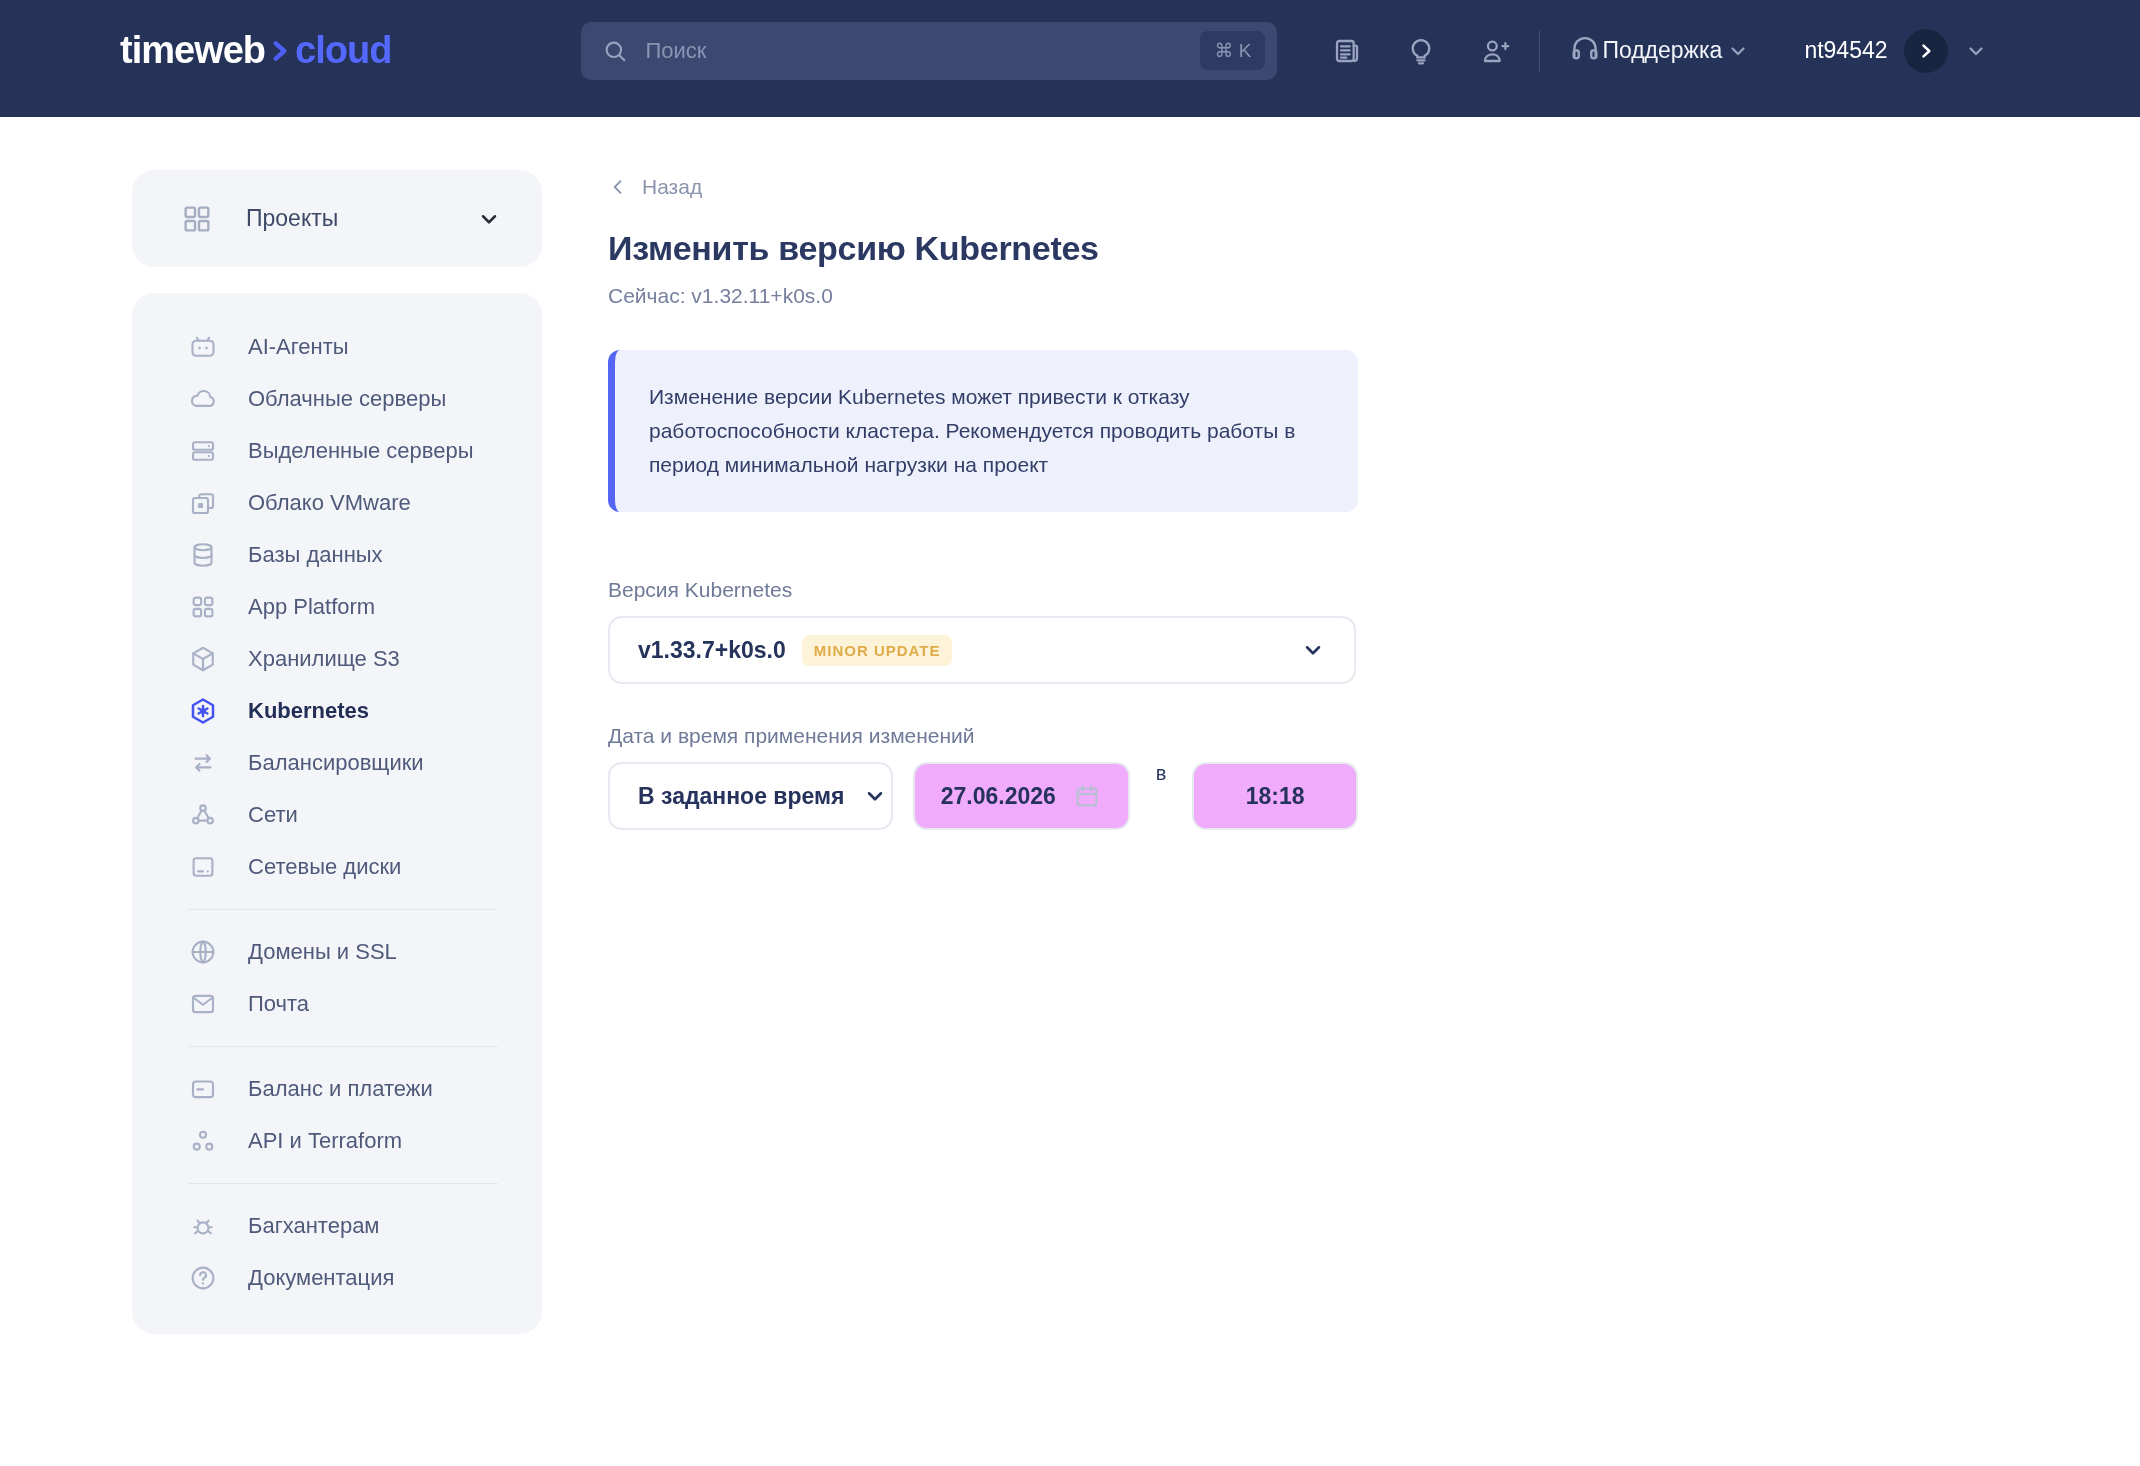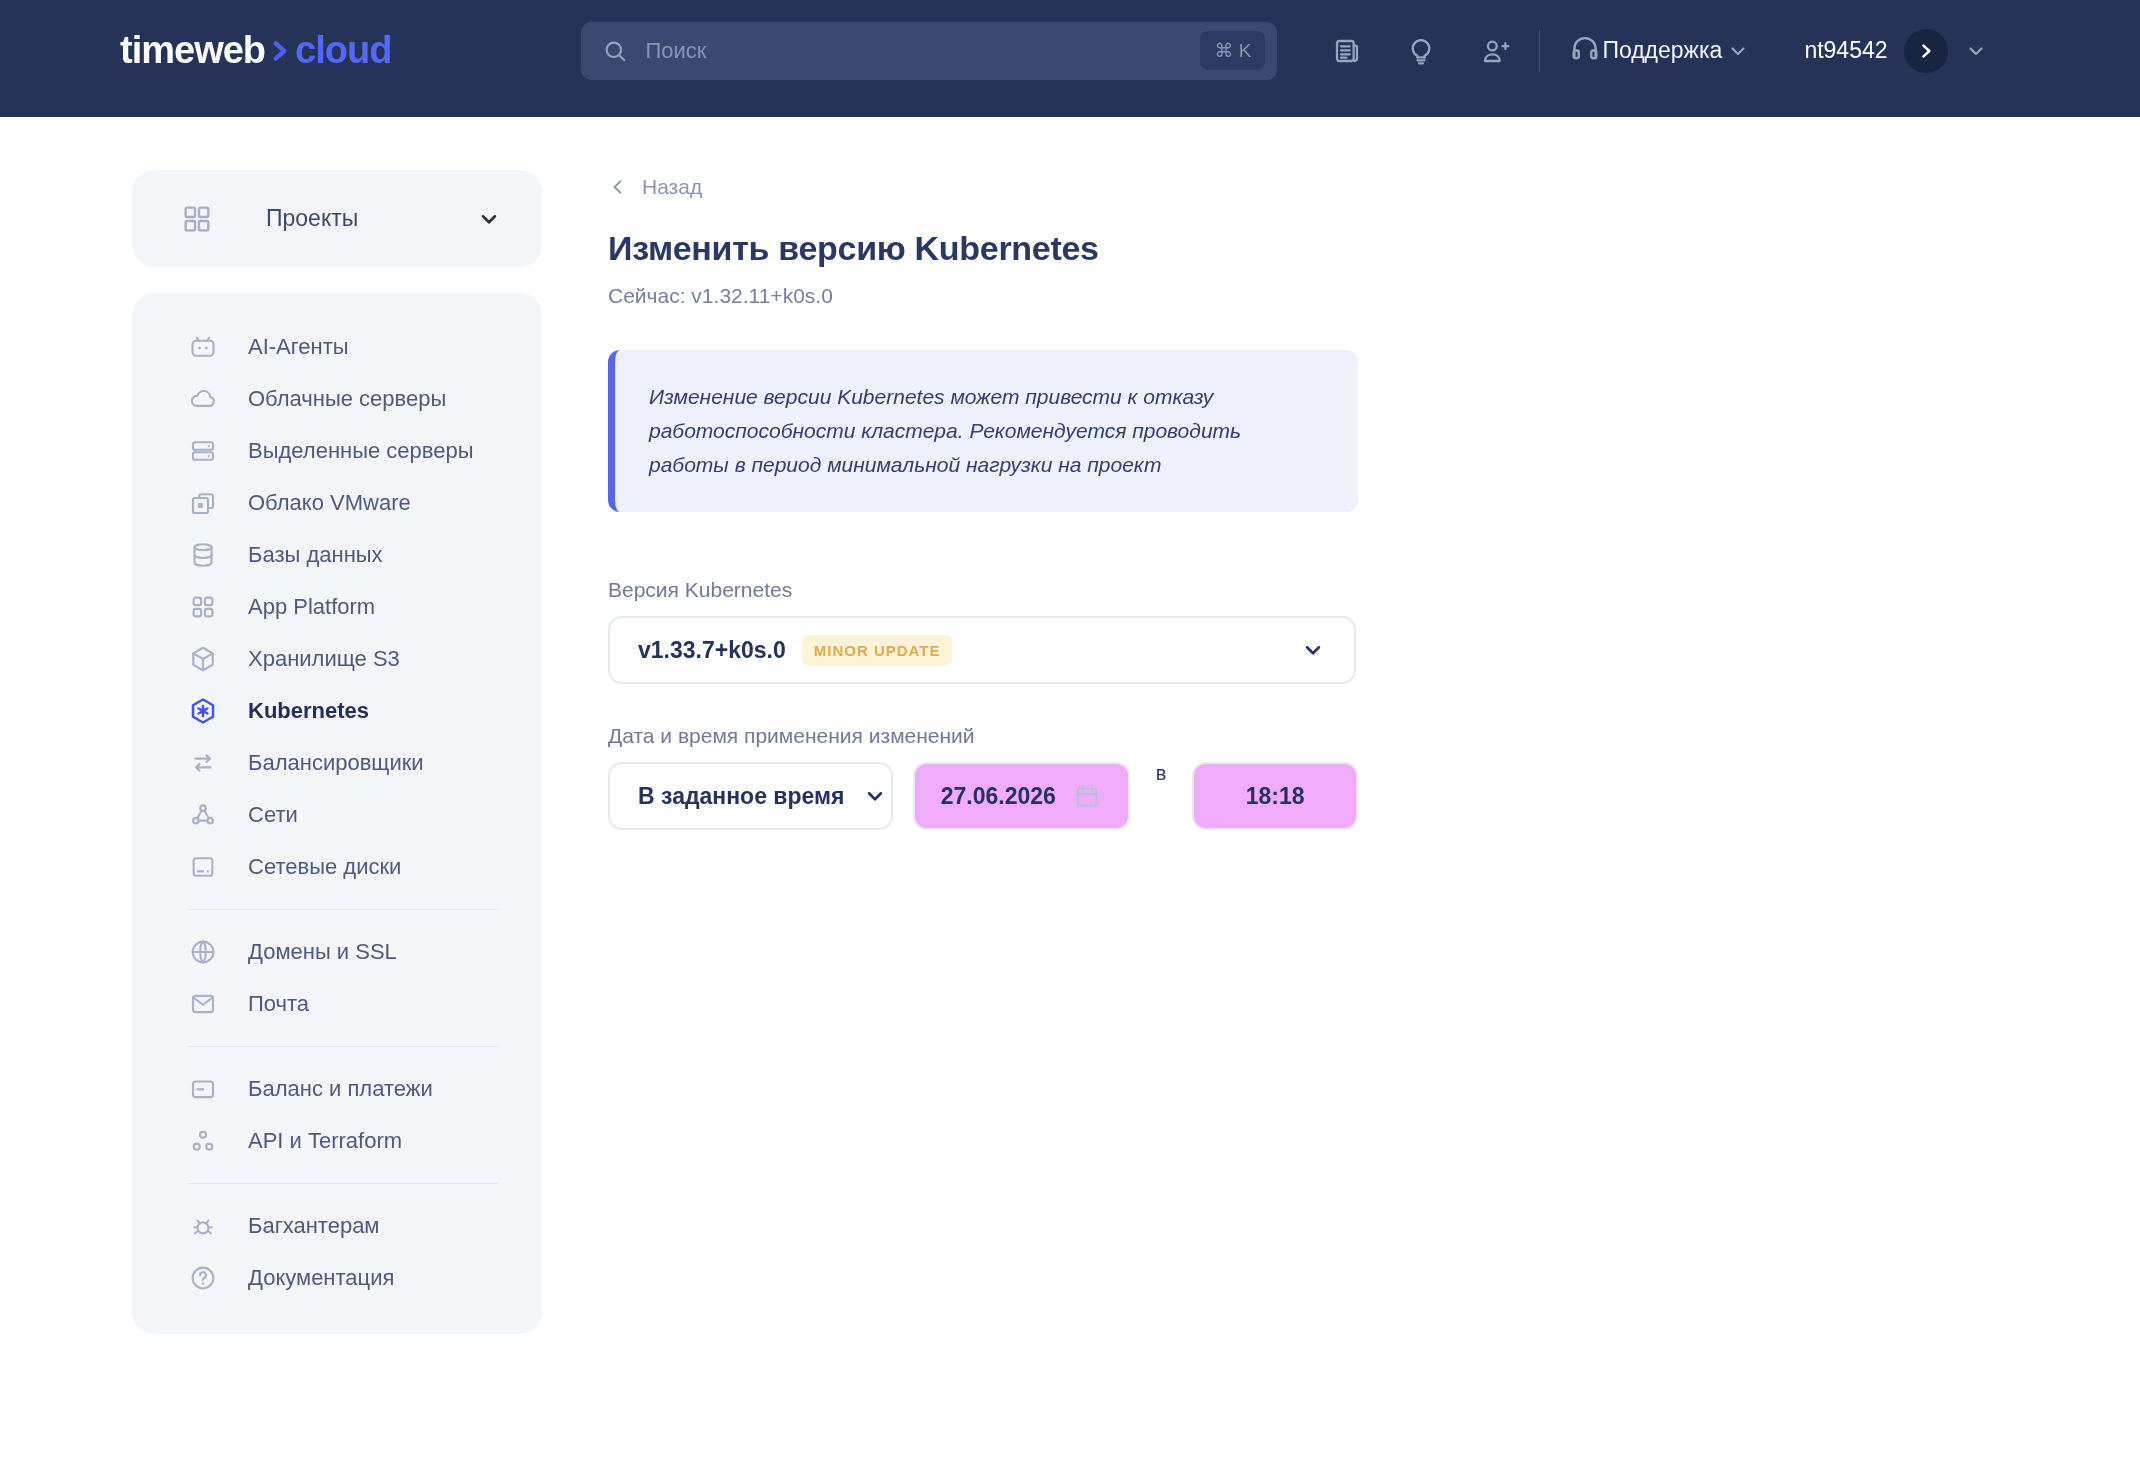--- a/index.html
+++ b/index.html
@@ -48,21 +48,21 @@
     width:44px; height:44px; border-radius:50%; background:#182541;
     display:flex; align-items:center; justify-content:center; color:#fff;
   }
   .account .chev { color:#9aa4c0; display:flex; }
 
   
   .body-wrap { display:flex; padding-top:53px; }
 
   
   .sidebar { margin-left:132px; width:410px; flex:none; }
-  .side-card { background:#f4f5f8; border-radius:22px;gap:20px; }
+  .side-card { background:#f4f5f8; border-radius:22px; }
   .projects-card {
     height:97px; display:flex; align-items:center; padding:0 40px 0 48px; cursor:pointer;
   }
   .projects-card .p-icon { color:#a6aec2; display:flex; }
   .projects-card .p-label { margin-left:32px; font-size:23px; font-weight:500; color:#3e4967; }
   .projects-card .p-chev { margin-left:auto; color:#2b2f38; display:flex; }
 
   .menu-card { margin-top:26px; padding:28px 0 30px; }
   .menu-item {
     height:52px; display:flex; align-items:center; padding:0 40px 0 56px; cursor:pointer;text-align:center;
@@ -80,21 +80,20 @@
     font-size:21px; cursor:pointer; margin-bottom:30px;
   }
   .back .chev { display:flex; }
   .page-title { font-size:34px; font-weight:700; color:#2b3862; letter-spacing:-0.3px; margin-bottom:16px; }
   .subtitle { font-size:21px; color:#76809e; margin-bottom:42px; }
 
   .notice {
     background:#eef0fb; border-left:7px solid #5566f5; border-radius:12px;
     padding:30px 34px; font-size:21px; line-height:34px; color:#323e68;
     margin-bottom:66px;
-    font-style:italic;
   }
 
   .field-label { font-size:21px; color:#6f7a98; margin-bottom:14px; }
 
   .select-box {
     height:68px; border:2px solid #e6e9f0; border-radius:14px; background:#fff;
     display:flex; align-items:center; padding:0 28px; cursor:pointer;
   }
   .version-select { width:748px; margin-bottom:40px; }
   .select-value { font-size:23px; font-weight:700; color:#25325b; white-space:nowrap; }

